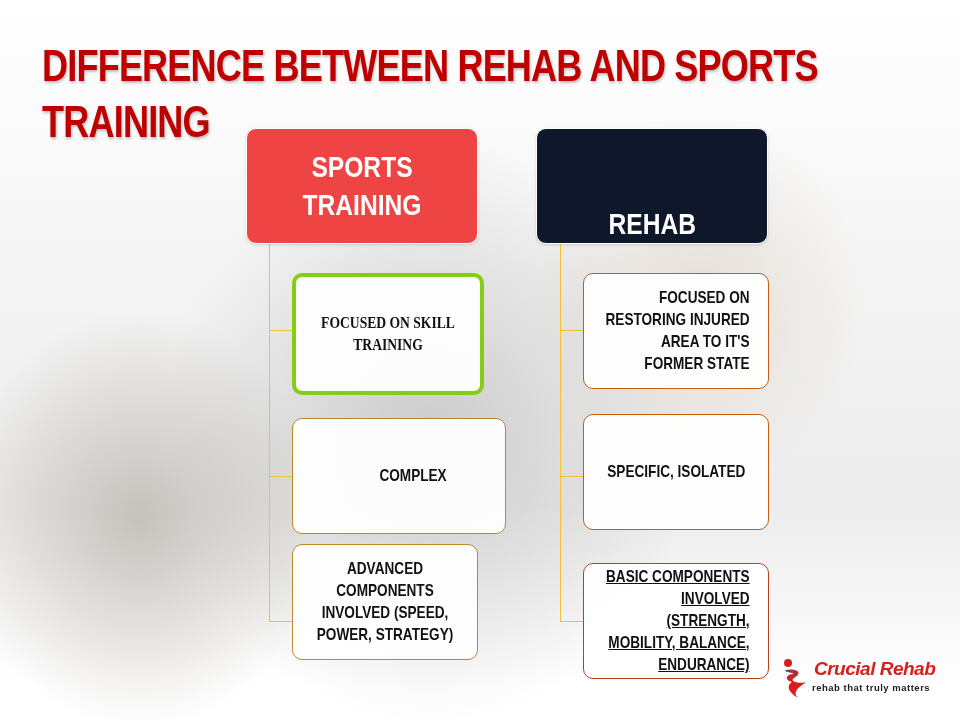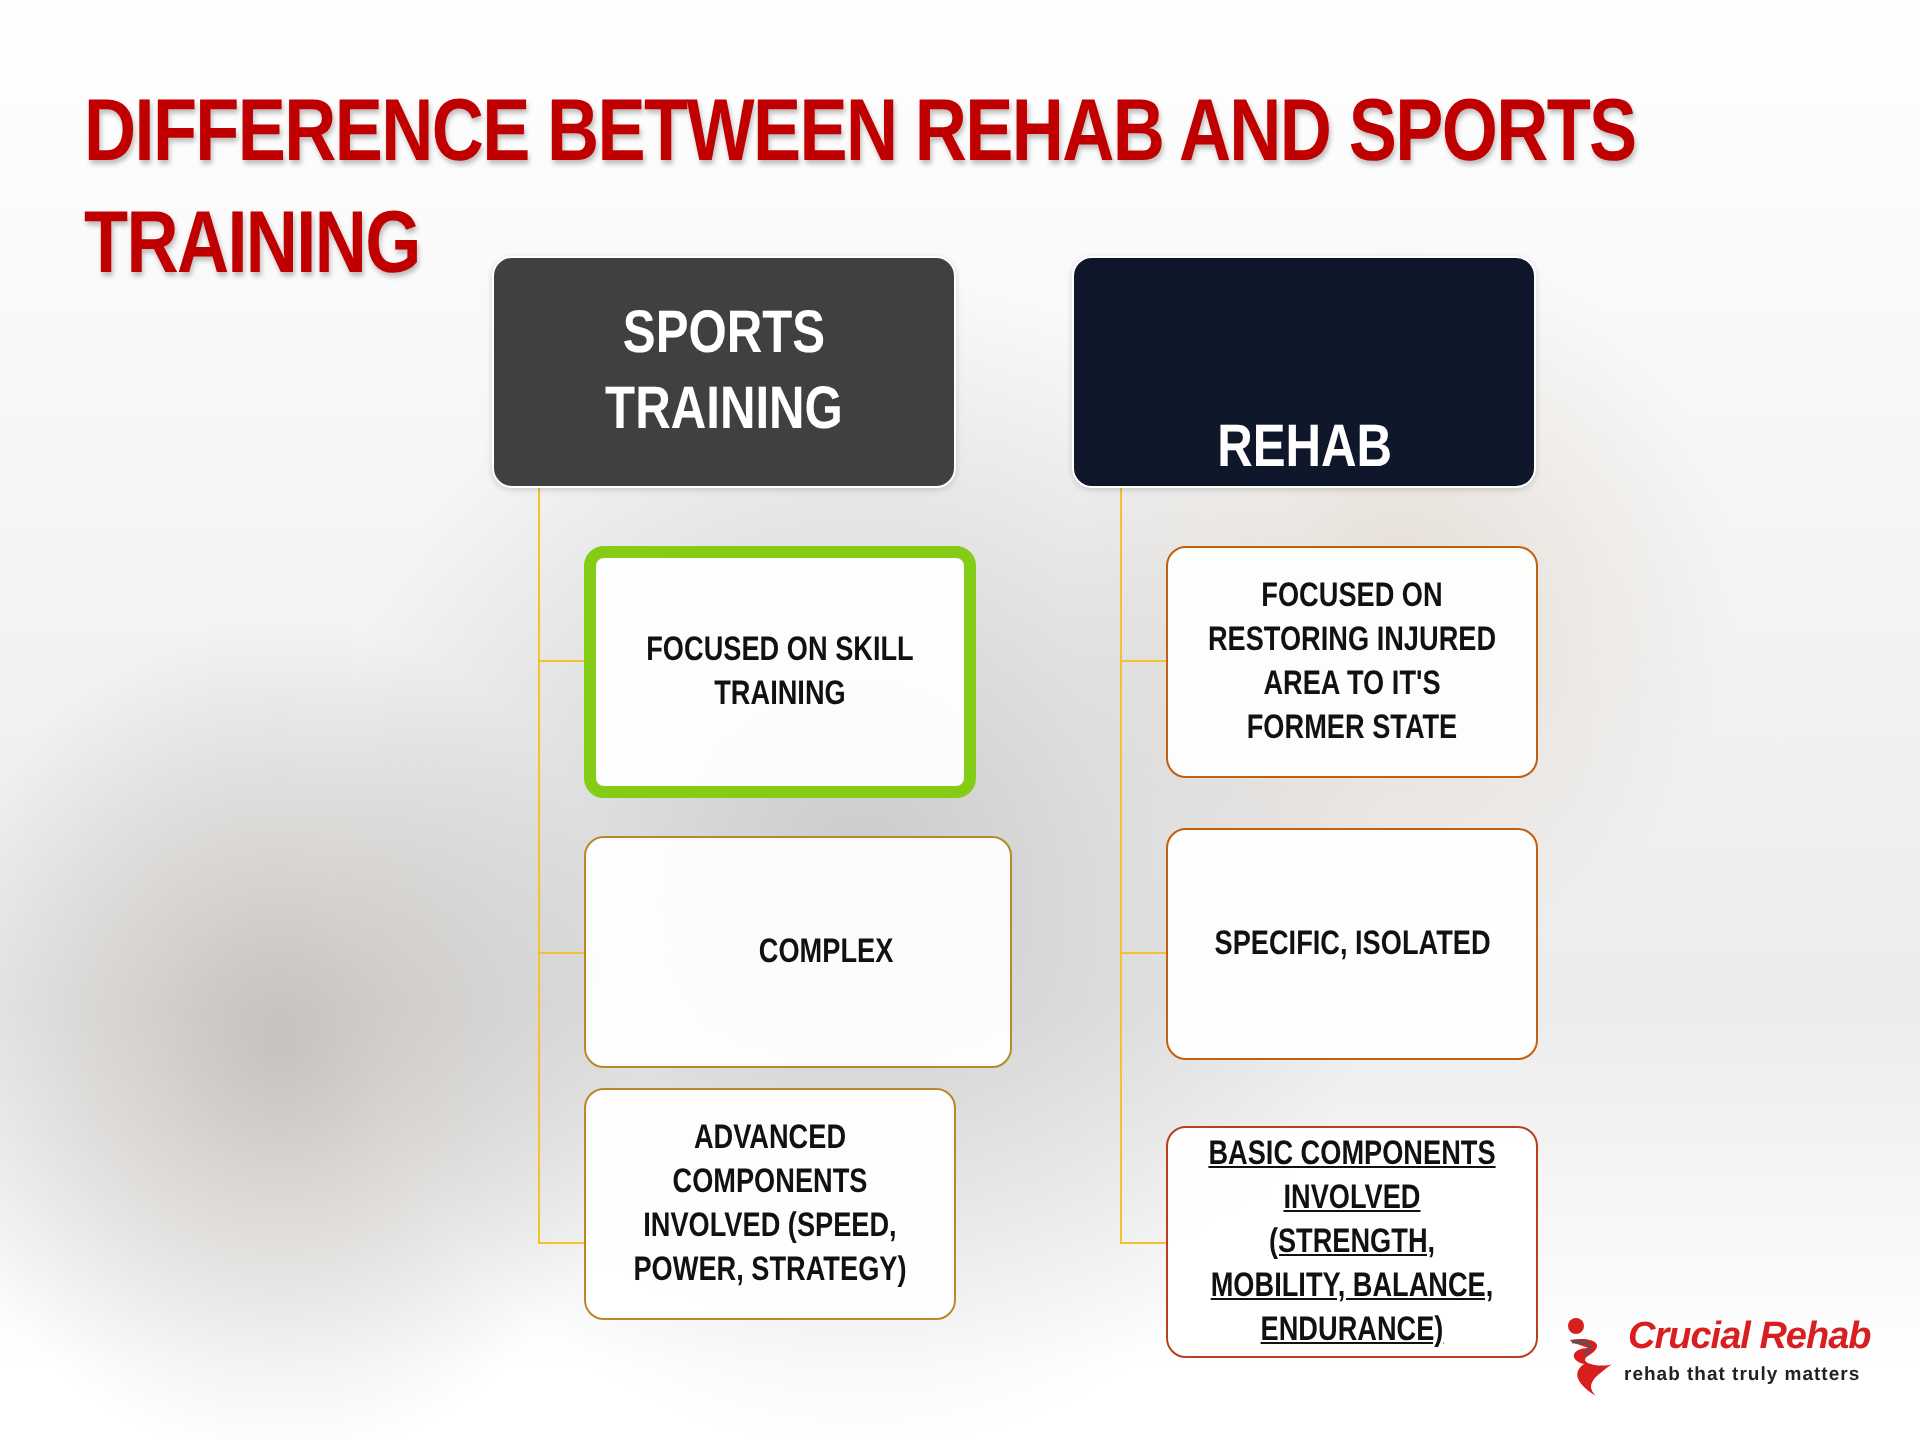--- a/index.html
+++ b/index.html
@@ -8,31 +8,31 @@
       radial-gradient(ellipse 380px 420px at 430px 430px, rgba(175,175,175,0.55), rgba(255,255,255,0) 70%),
       radial-gradient(ellipse 260px 300px at 140px 520px, rgba(150,140,130,0.45), rgba(255,255,255,0) 70%),
       radial-gradient(ellipse 240px 260px at 700px 300px, rgba(215,200,185,0.5), rgba(255,255,255,0) 70%),
       linear-gradient(180deg,#ffffff 0%,#f4f4f4 40%,#ececec 70%,#ffffff 95%);}
   .title{position:absolute;left:42px;top:38px;color:#c00000;font-weight:bold;font-size:44px;line-height:56px;
     font-family:"Liberation Sans",sans-serif;letter-spacing:-1px;transform:scaleX(0.82);transform-origin:left top;
     text-shadow:1px 2px 3px rgba(0,0,0,0.25);width:1000px;}
   .hdr{position:absolute;border-radius:10px;color:#fff;font-weight:bold;display:flex;align-items:center;justify-content:center;
     text-align:center;font-size:30px;line-height:38px;border:1px solid #fff;box-shadow:0 1px 3px rgba(0,0,0,0.15);}
   .hdr span{display:inline-block;transform:scaleX(0.82);}
-  .hdr-sports{left:246px;top:128px;width:230px;height:114px;background:#404040;}
+  .hdr-sports{left:246px;top:128px;width:230px;height:114px;background:#ef4444;}
   .hdr-rehab{left:536px;top:128px;width:230px;height:114px;background:#0f172a;align-items:flex-end;}
   .vline{position:absolute;width:1px;background:#f2c230;}
   .hline{position:absolute;height:1px;background:#f2c230;}
   .card{position:absolute;width:184px;height:114px;background:rgba(255,255,255,0.93);border-radius:10px;
     display:flex;align-items:center;justify-content:center;text-align:center;color:#111;font-weight:bold;
     font-size:17px;line-height:22px;}
   .card span{display:inline-block;transform:scaleX(0.8);white-space:pre-line;}
   .c-sports{left:292px;}
-  .c-rehab{left:583px;}
-  .b-gray{border:6px solid #84cc16;}
+  .c-rehab{left:583px;text-align:right;}
+  .b-gray{border:4px solid #84cc16;font-family:Liberation Serif, serif;}
   .b-gold{border:1px solid #b8882a;}
   .b-orange{border:1px solid #c06010;}
   .b-red{border:1px solid #b84020;text-decoration:underline;}
   .logo{position:absolute;left:782px;top:656px;width:160px;height:46px;}
   .logo-mark{position:absolute;left:0;top:2px;width:30px;height:40px;}
   .logo-name{position:absolute;left:32px;top:2px;color:#d81e1e;font-weight:bold;font-style:italic;font-size:19px;letter-spacing:-0.5px;white-space:nowrap;}
   .logo-tag{position:absolute;left:30px;top:26px;color:#222;font-weight:bold;font-size:9.5px;letter-spacing:0.5px;white-space:nowrap;}
 </style>
 </head>
 <body>

